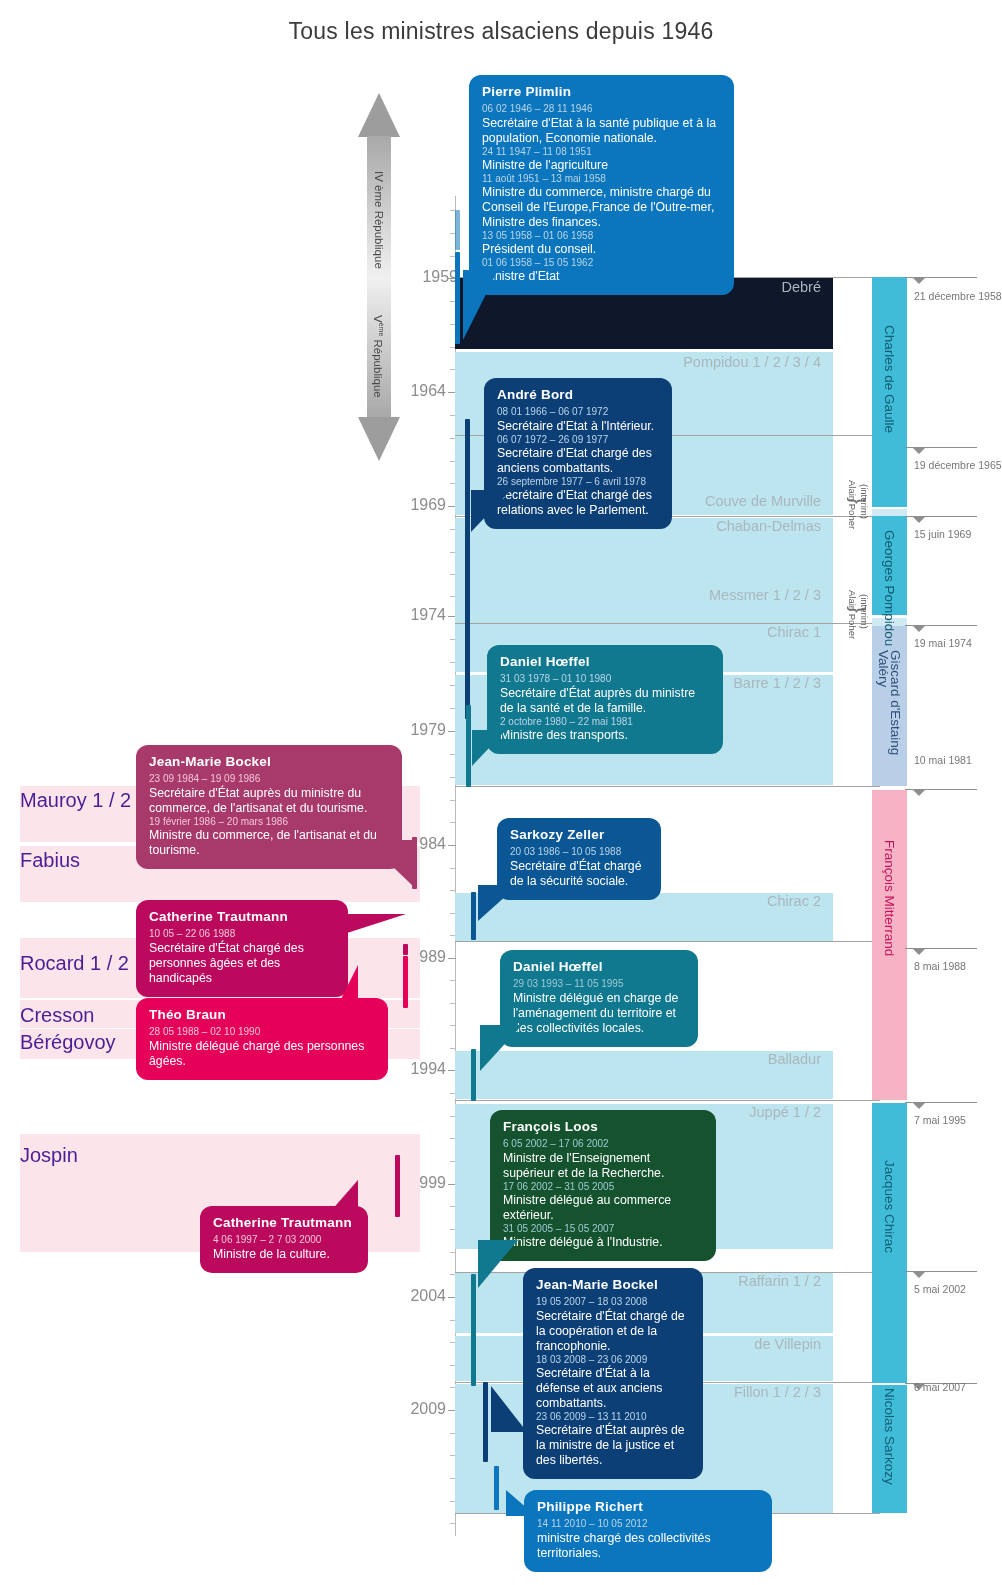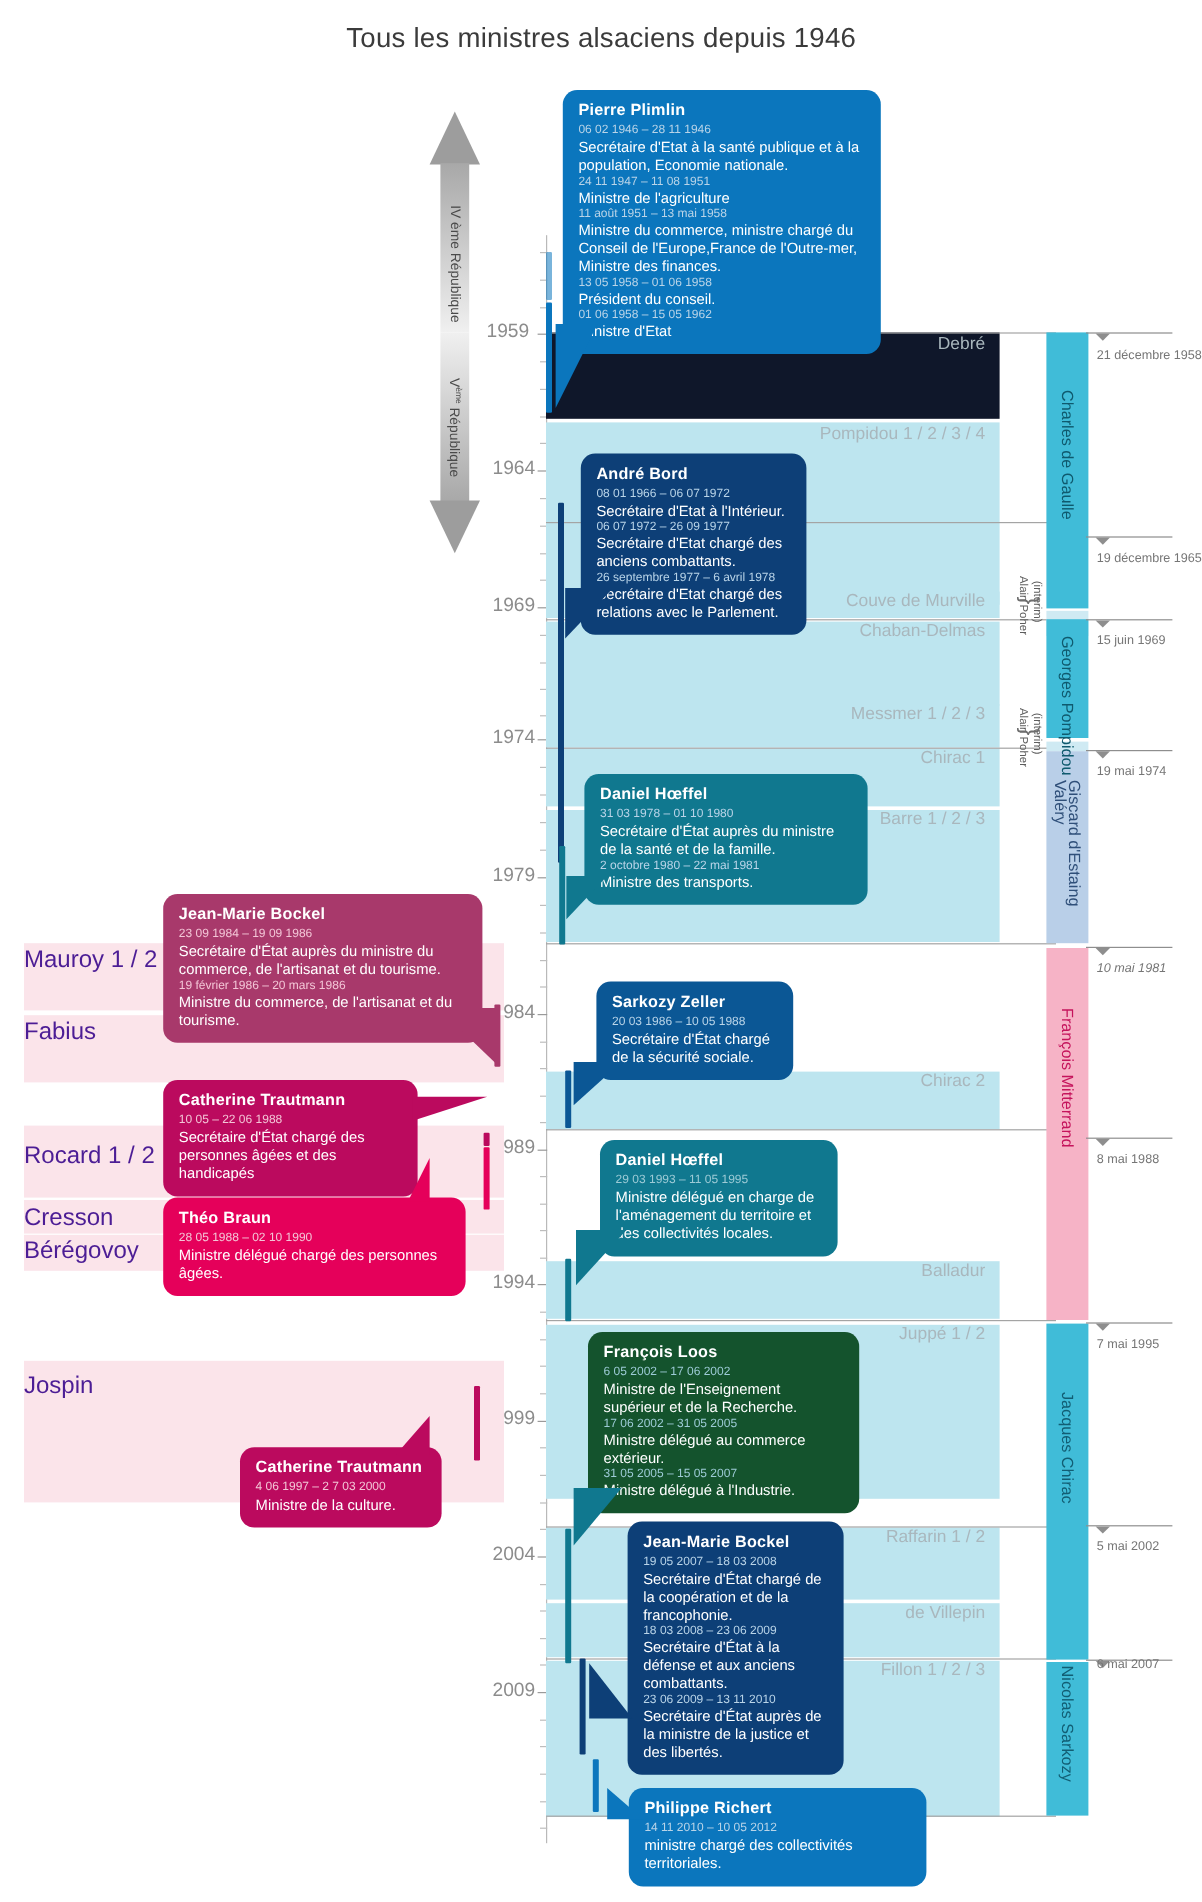--- a/index.html
+++ b/index.html
@@ -118,21 +118,21 @@
       <div class="seg5"></div>
     </div>
     <div class="head-dn"></div>
     <div class="rep-label" style="left:27px; top:78px;">IV ème République</div>
     <div class="rep-label" style="left:27px; top:222px;"><span>V</span><sup>ème</sup><span> République</span></div>
   </div>
 
   <div class="axis-line"></div>
 
   <div class="ytick" style="top:278px;"></div>
-  <div class="ylabel" style="left:395px; top:268px;">1959</div>
+  <div class="ylabel" style="left:412px; top:268px;">1959</div>
   <div class="ytick" style="top:392px;"></div>
   <div class="ylabel" style="left:400px; top:382px;">1964</div>
   <div class="ytick" style="top:506px;"></div>
   <div class="ylabel" style="left:400px; top:496px;">1969</div>
   <div class="ytick" style="top:616px;"></div>
   <div class="ylabel" style="left:400px; top:606px;">1974</div>
   <div class="ytick" style="top:731px;"></div>
   <div class="ylabel" style="left:400px; top:721px;">1979</div>
   <div class="ytick" style="top:845px;"></div>
   <div class="ylabel" style="left:400px; top:835px;">1984</div>
@@ -431,21 +431,21 @@
   <div class="pres-marker" style="left:905px; top:516px; width:72px;"></div>
   <div class="pres-caret" style="left:913px; top:517px;"></div>
   <div class="pres-date" style="left:914px; top:528px;">15 juin 1969</div>
 
   <div class="pres-marker" style="left:905px; top:625px; width:72px;"></div>
   <div class="pres-caret" style="left:913px; top:626px;"></div>
   <div class="pres-date" style="left:914px; top:637px;">19 mai 1974</div>
 
   <div class="pres-marker" style="left:905px; top:789px; width:72px;"></div>
   <div class="pres-caret" style="left:913px; top:790px;"></div>
-  <div class="pres-date" style="left:914px; top:801px;font-style:italic;">10 mai 1981</div>
+  <div class="pres-date" style="left:914px; top:754px;">10 mai 1981</div>
 
   <div class="pres-marker" style="left:905px; top:948px; width:72px;"></div>
   <div class="pres-caret" style="left:913px; top:949px;"></div>
   <div class="pres-date" style="left:914px; top:960px;">8 mai 1988</div>
 
   <div class="pres-marker" style="left:905px; top:1102px; width:72px;"></div>
   <div class="pres-caret" style="left:913px; top:1103px;"></div>
   <div class="pres-date" style="left:914px; top:1114px;">7 mai 1995</div>
 
   <div class="pres-marker" style="left:905px; top:1271px; width:72px;"></div>

